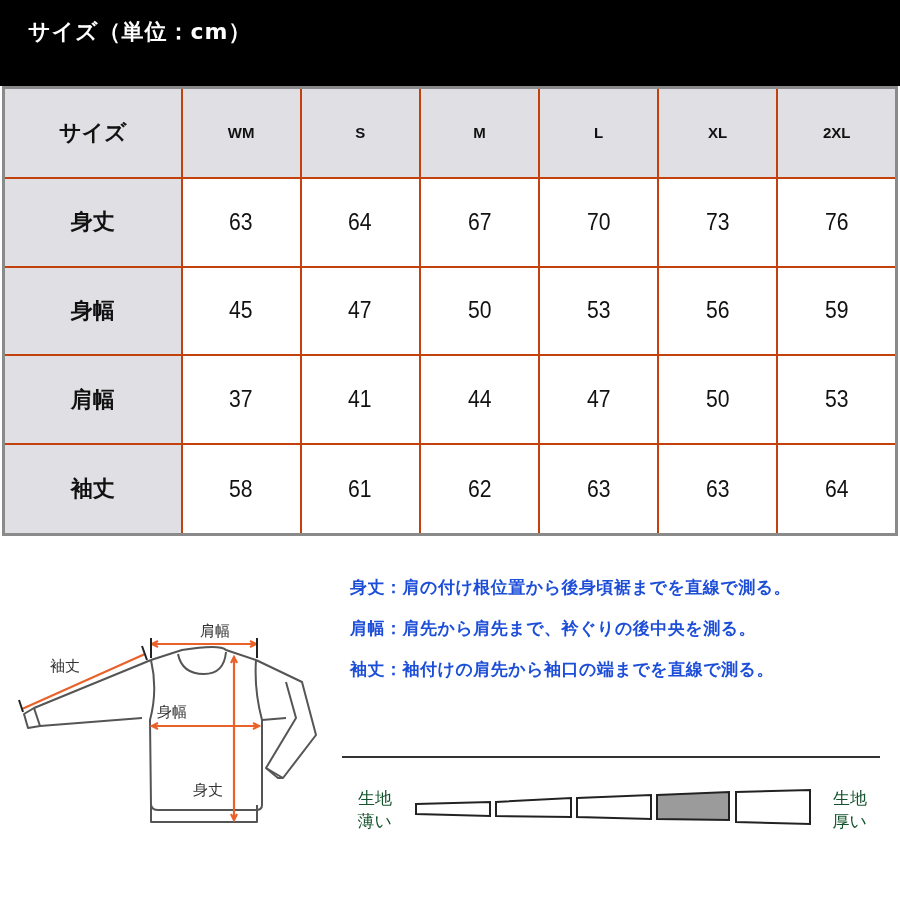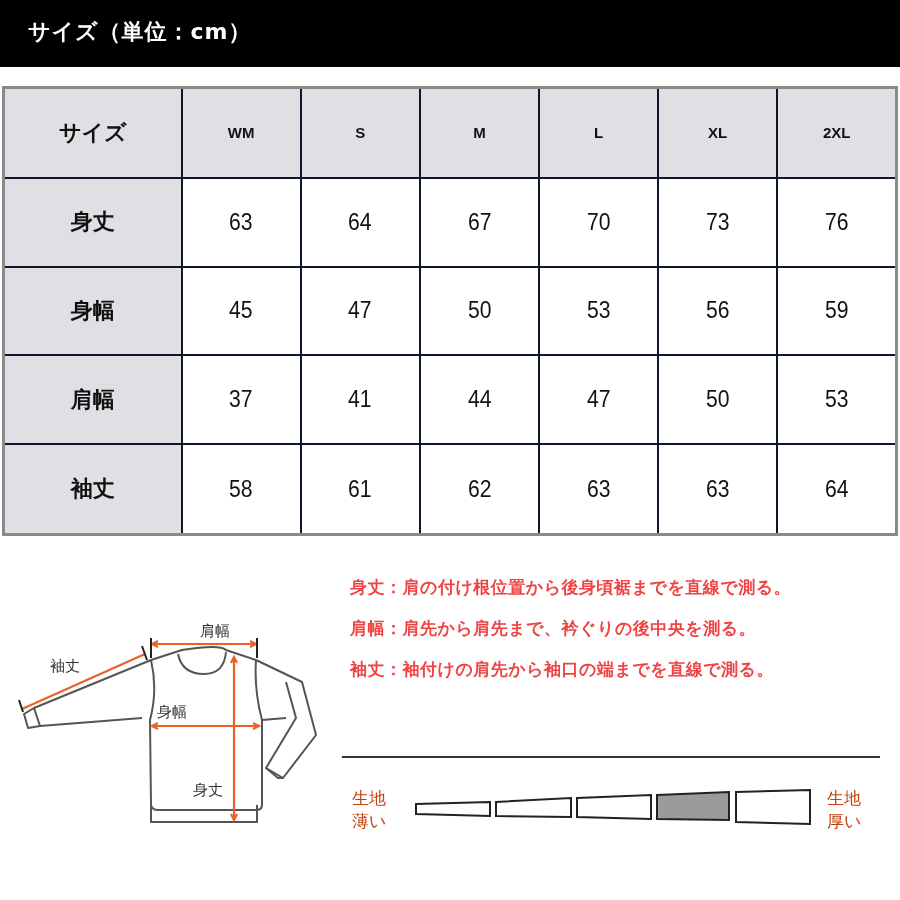--- a/index.html
+++ b/index.html
@@ -1,56 +1,56 @@
 <!DOCTYPE html>
 <html><head>
 <meta charset="utf-8">
 <style>
   html, body { margin: 0; padding: 0; }
   body {
     width: 900px; height: 900px; background: #ffffff; position: relative; overflow: hidden;
     font-family: "DejaVu Sans", "Liberation Sans", sans-serif; color: #111;
   }
   .header-bar {
-    position: absolute; left: 0; top: 0; width: 900px; height: 67px; background: #000;
+    position: absolute; left: 0; top: 0; width: 900px; height: 86px; background: #000;
   }
   .header-title {
     position: absolute; left: 28px; top: 17px; color: #fff; font-size: 22px; font-weight: bold;
     letter-spacing: 1px;
   }
   table.size-table {
     position: absolute; left: 2px; top: 86px; width: 896px; height: 450px;
     border-collapse: collapse; border: 3px solid #8a8a8a; table-layout: fixed;
   }
   table.size-table td, table.size-table th {
-    border: 2px solid #0f172a; text-align: center; vertical-align: middle; padding: 0;
+    border: 2px solid #c2410c; text-align: center; vertical-align: middle; padding: 0;
   }
   table.size-table th {
     background: #e0e0e4; font-weight: bold; font-size: 15px;
     font-family: "Liberation Sans", "DejaVu Sans", sans-serif;
   }
   table.size-table th.corner, table.size-table th.rowhead {
     font-family: "DejaVu Sans", sans-serif; font-size: 22px; font-weight: bold;
   }
   table.size-table td {
     font-family: "Liberation Sans", sans-serif; font-size: 23px; background: #fff;
     transform-origin: center;
   }
   table.size-table td span { display: inline-block; transform: scaleX(0.92); }
   col.c0 { width: 178px; }
 
   .notes {
-    position: absolute; left: 350px; top: 573px; font-size: 17px; font-weight: bold; color: #ef4444;
+    position: absolute; left: 350px; top: 573px; font-size: 17px; font-weight: bold; color: #1d4ed8;
   }
   .note-line { height: 41px; line-height: 28px; white-space: nowrap; letter-spacing: 0.5px; }
   .divider {
     position: absolute; left: 342px; top: 756px; width: 538px; height: 2px; background: #333;
   }
   .thick-label {
-    position: absolute; font-size: 17px; line-height: 23px; color: #c2410c; width: 40px; text-align: left;
+    position: absolute; font-size: 17px; line-height: 23px; color: #14532d; width: 40px; text-align: right;
   }
   .thick-left { left: 352px; top: 787px; }
   .thick-right { left: 827px; top: 787px; }
   .diagram { position: absolute; left: 0; top: 600px; width: 340px; height: 240px; }
   .diagram-label { position: absolute; font-size: 15px; color: #333; }
   .thickness-scale { position: absolute; left: 410px; top: 788px; width: 410px; height: 45px; }
 </style>
 </head>
 <body>
 

